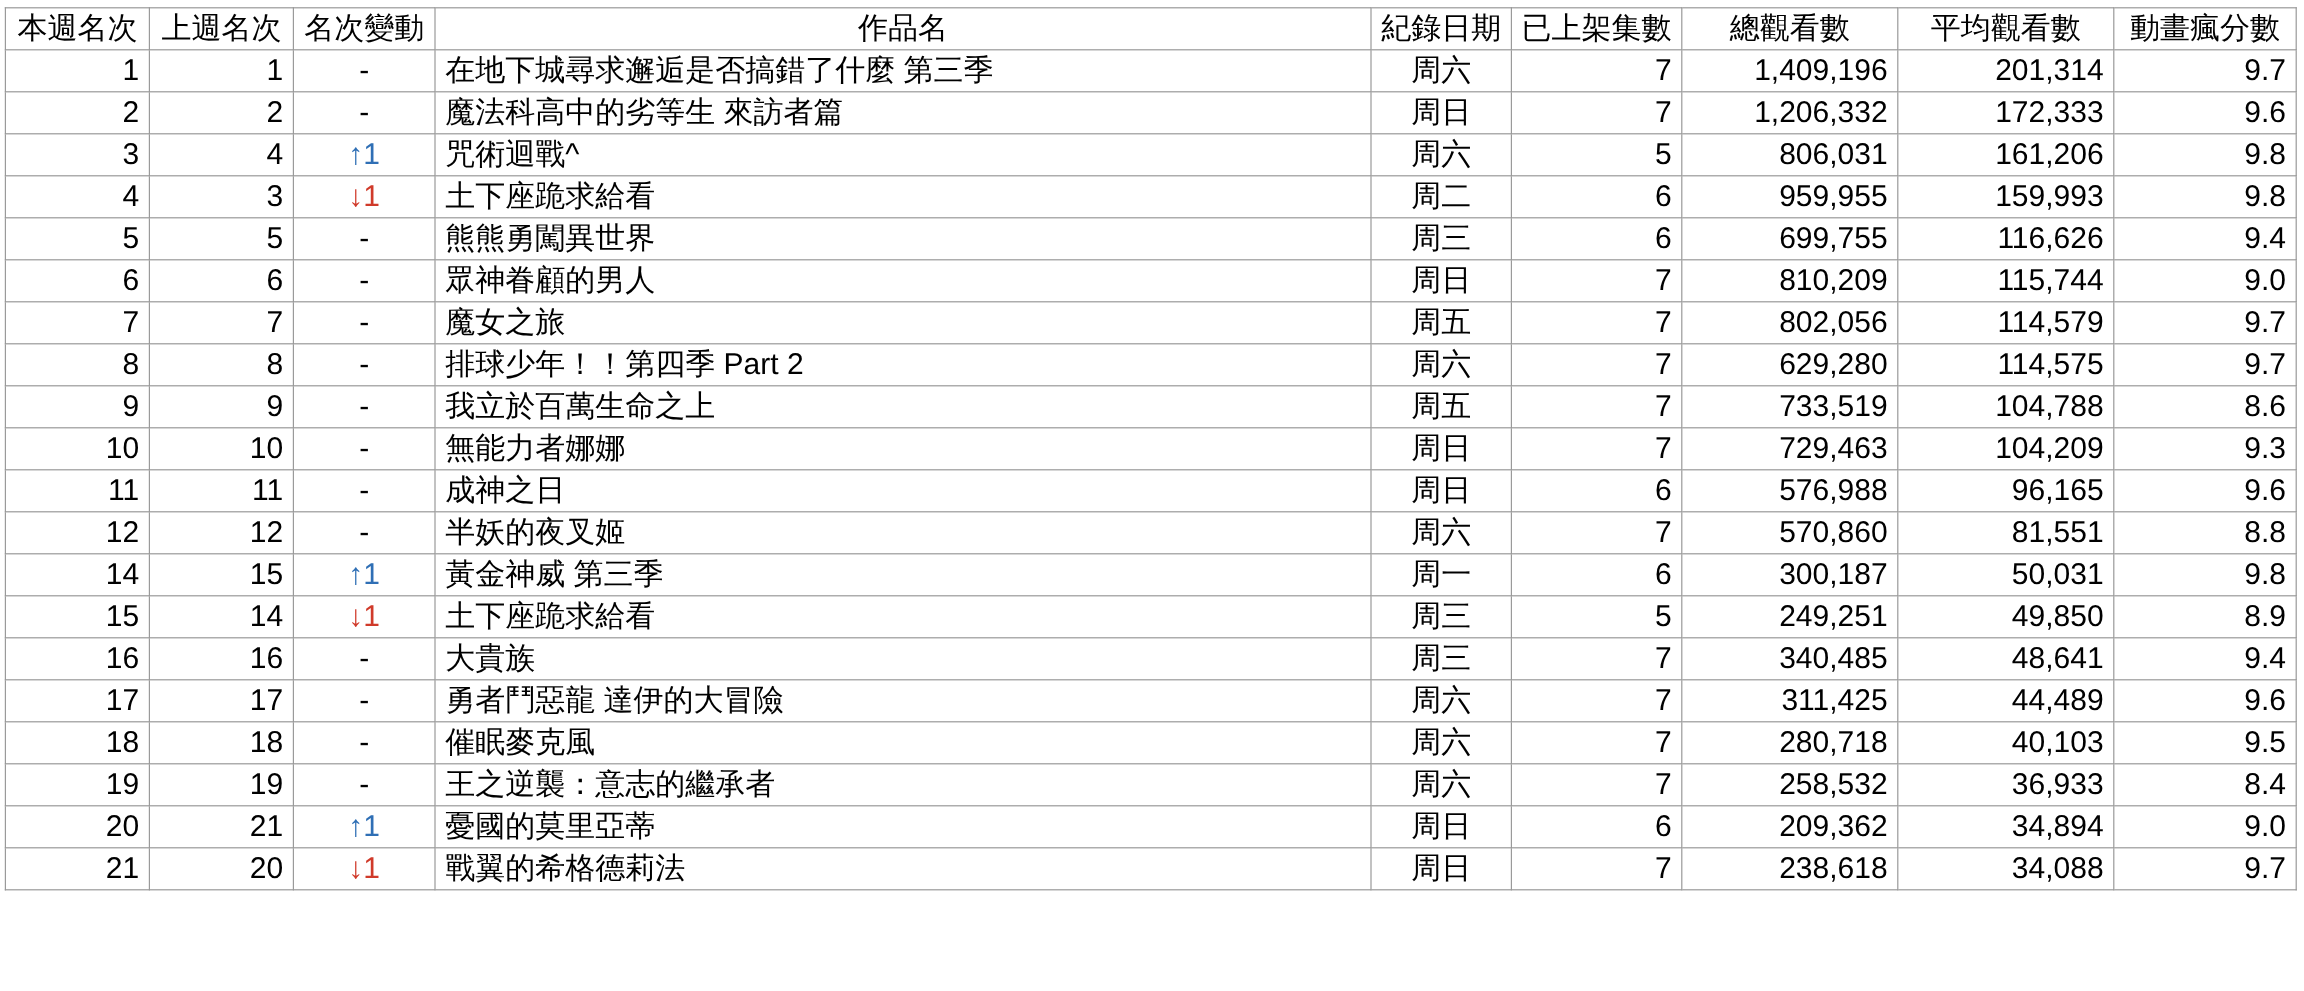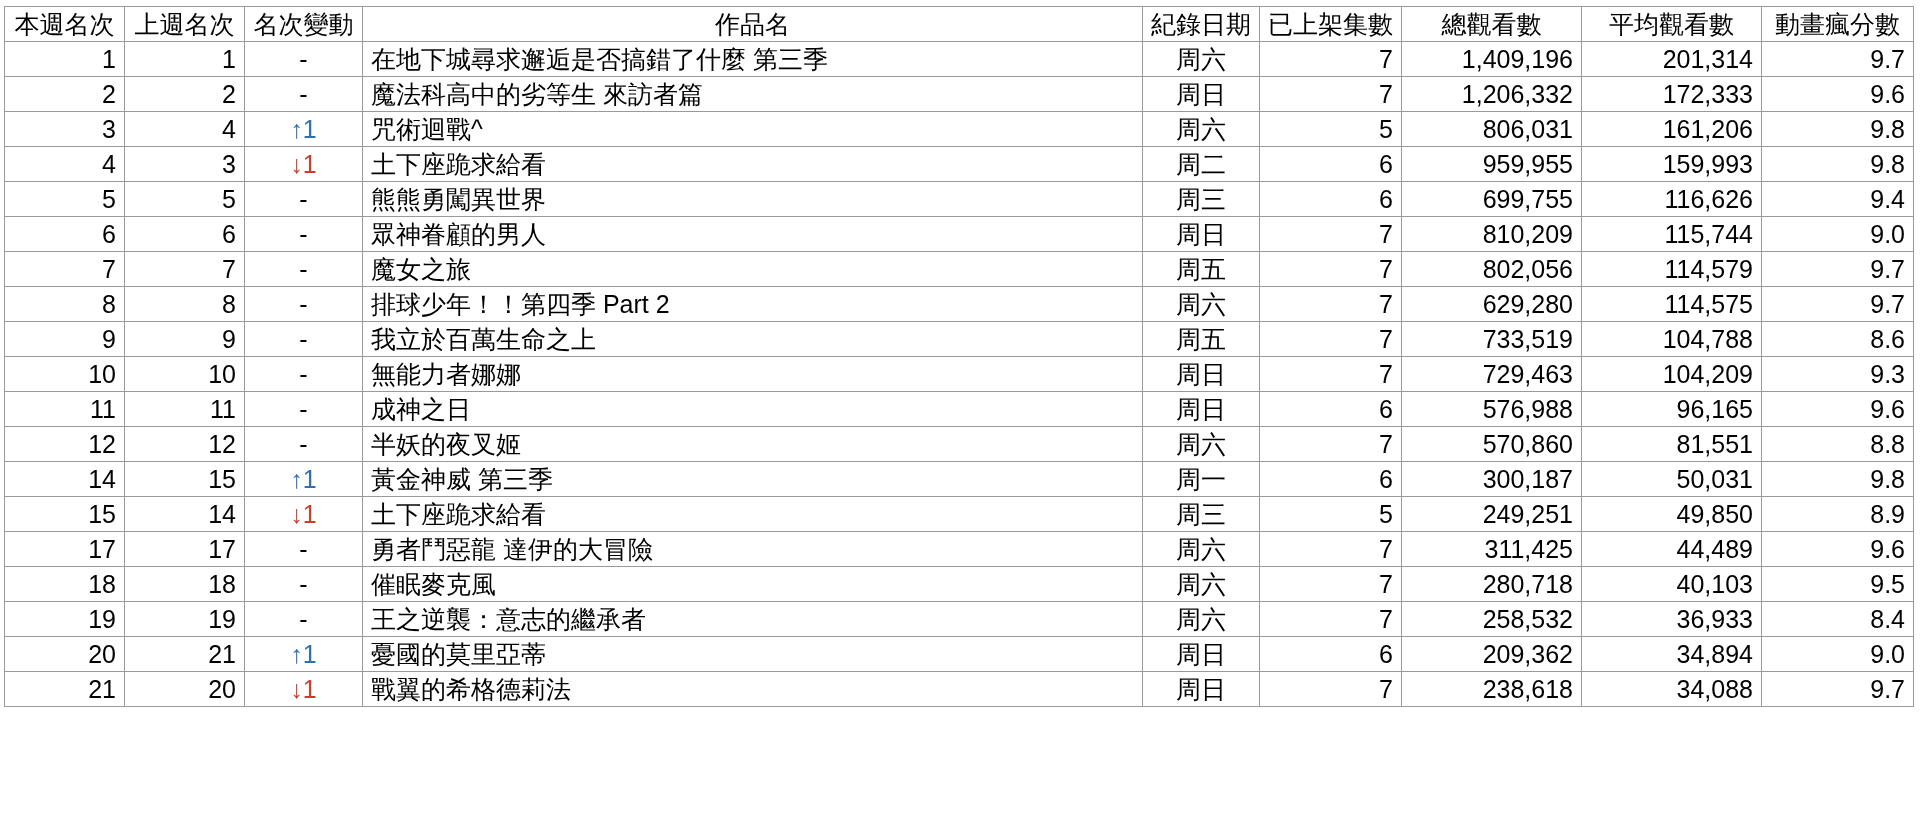--- a/index.html
+++ b/index.html
@@ -232,20 +232,31 @@
         <td class="prev">14</td>
         <td class="change down">↓1</td>
         <td class="title">土下座跪求給看</td>
         <td class="date">周三</td>
         <td class="eps">5</td>
         <td class="total">249,251</td>
         <td class="avg">49,850</td>
         <td class="score">8.9</td>
       </tr>
       <tr>
+        <td class="rank">16</td>
+        <td class="prev">16</td>
+        <td class="change flat">-</td>
+        <td class="title">大貴族</td>
+        <td class="date">周三</td>
+        <td class="eps">7</td>
+        <td class="total">340,485</td>
+        <td class="avg">48,641</td>
+        <td class="score">9.4</td>
+      </tr>
+      <tr>
         <td class="rank">17</td>
         <td class="prev">17</td>
         <td class="change flat">-</td>
         <td class="title">勇者鬥惡龍 達伊的大冒險</td>
         <td class="date">周六</td>
         <td class="eps">7</td>
         <td class="total">311,425</td>
         <td class="avg">44,489</td>
         <td class="score">9.6</td>
       </tr>

